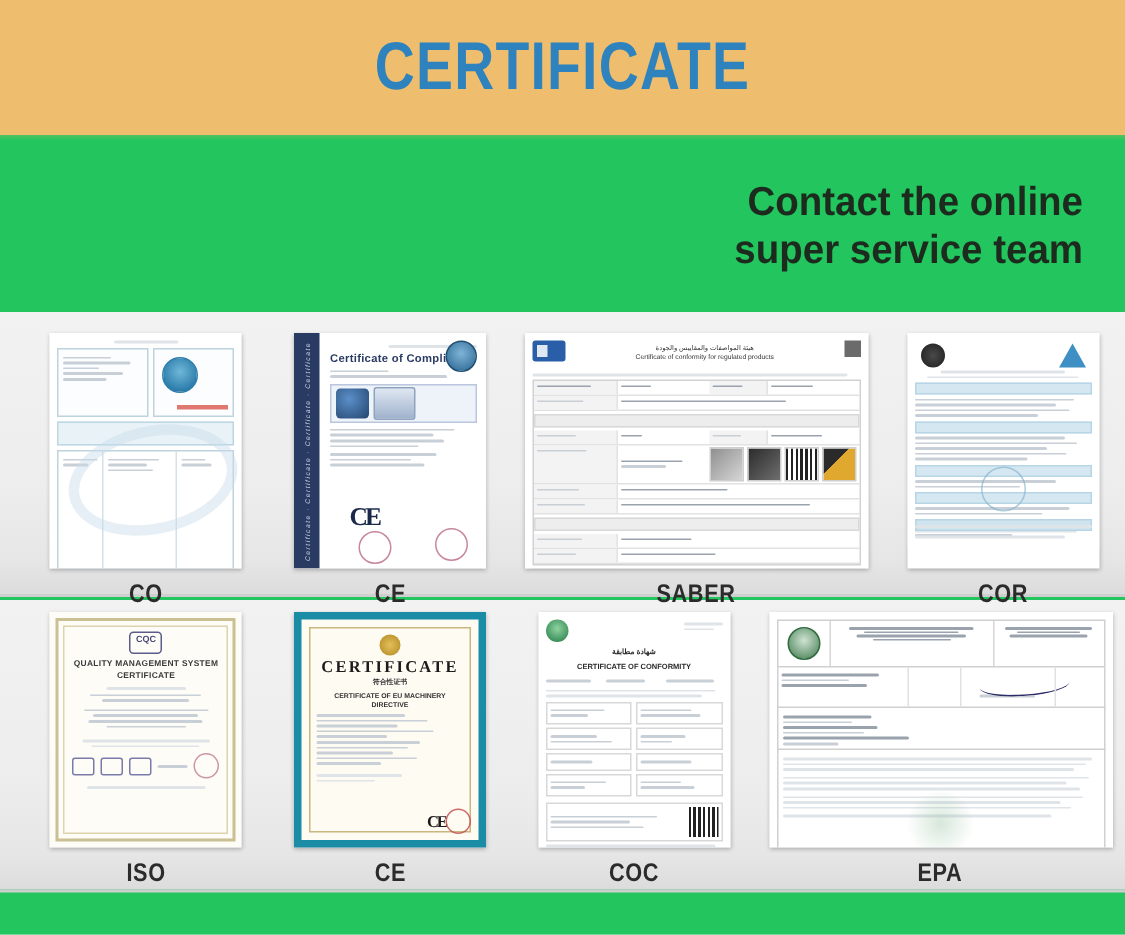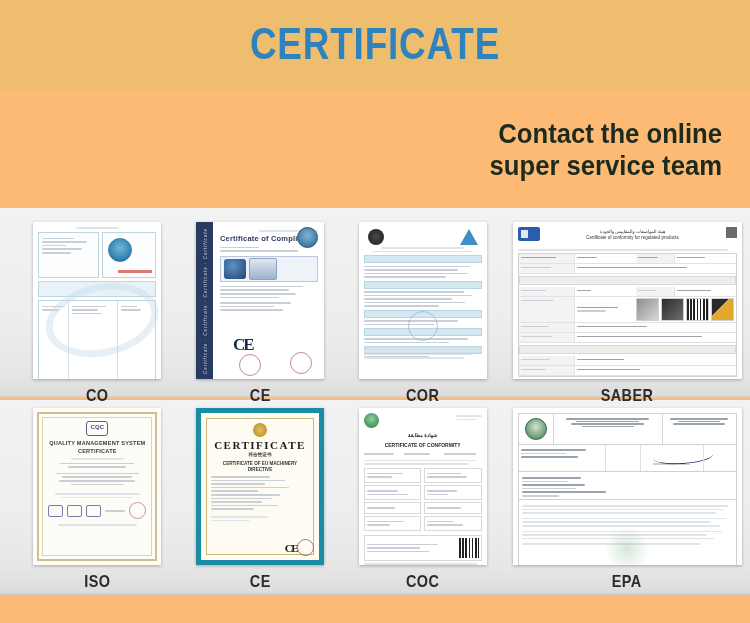--- a/index.html
+++ b/index.html
@@ -1,21 +1,21 @@
 <!DOCTYPE html>
 <html><head>
 <meta charset="utf-8">
 <style>
   html,body{margin:0;padding:0;}
   body{
     width:750px;height:623px;overflow:hidden;background:#ffffff;
     font-family:"Liberation Sans", sans-serif;
     -webkit-font-smoothing:antialiased;
   }
-  .page{position:relative;width:750px;height:623px;background:#fdba74;}
+  .page{position:relative;width:750px;height:623px;background:#22c55e;}
 
   
   .banner{
     position:absolute;left:0;top:0;width:750px;height:90px;
     background:#eebe6e;
   }
   .banner-title{
     position:absolute;left:0;top:18px;width:750px;
     text-align:center;
     font-family:"Liberation Sans", sans-serif;
@@ -296,20 +296,131 @@
             <div class="ln" style="width:72%;margin-top:4px"></div>
             <div class="ln" style="width:55%"></div>
             <div class="ln" style="width:64%"></div>
             <div class="ce1-mark">CE</div>
             <span class="ce1-stamp" style="left:26px;bottom:3px"></span>
             <span class="ce1-stamp" style="right:12px;bottom:5px"></span>
           </div>
         </div>
       </div>
       <div class="label">CE</div>
+    </div>
+
+    <div class="cell w-land">
+      <div class="thumb landscape">
+        <div class="doc">
+          <div class="sb-head">
+            <span class="sb-logo"></span>
+            <div class="sb-title">
+              <div>هيئة المواصفات والمقاييس والجودة</div>
+              <div>Certificate of conformity for regulated products</div>
+            </div>
+            <span class="sb-sq"></span>
+          </div>
+          <div class="ln t" style="width:96%"></div>
+          <div class="sb-grid">
+            <div class="sb-tr">
+                <div class="sb-k">
+                  <div class="ln d" style="width:70%"></div>
+                </div>
+                <div class="sb-v">
+                  <div class="ln d" style="width:35%"></div>
+                </div>
+                <div class="sb-k" style="width:18%">
+                  <div class="ln d" style="width:60%"></div>
+                </div>
+                <div class="sb-v">
+                  <div class="ln d" style="width:50%"></div>
+                </div>
+              </div>
+            <div class="sb-tr">
+                <div class="sb-k">
+                  <div class="ln" style="width:60%"></div>
+                </div>
+                <div class="sb-v">
+                  <div class="ln d" style="width:70%"></div>
+                </div>
+              </div>
+            <div class="sb-band"></div>
+            <div class="sb-tr">
+                <div class="sb-k">
+                  <div class="ln" style="width:50%"></div>
+                </div>
+                <div class="sb-v">
+                  <div class="ln d" style="width:25%"></div>
+                </div>
+                <div class="sb-k" style="width:18%">
+                  <div class="ln" style="width:55%"></div>
+                </div>
+                <div class="sb-v">
+                  <div class="ln d" style="width:60%"></div>
+                </div>
+              </div>
+            <div class="sb-tr" style="min-height:25px">
+              <div class="sb-k">
+                  <div class="ln" style="width:65%"></div>
+                </div>
+              <div class="sb-v" style="display:flex;justify-content:space-between;align-items:center">
+                <div style="flex:1">
+                    <div class="ln d" style="width:70%"></div>
+                    <div class="ln" style="width:50%"></div>
+                  </div>
+                <div class="sb-imgs">
+                  <span class="sb-im a"></span>
+                    <span class="sb-im b"></span>
+                  <span class="sb-im c"></span>
+                    <span class="sb-im d"></span>
+                </div>
+              </div>
+            </div>
+            <div class="sb-tr">
+                <div class="sb-k">
+                  <div class="ln" style="width:55%"></div>
+                </div>
+                <div class="sb-v">
+                  <div class="ln d" style="width:45%"></div>
+                </div>
+              </div>
+            <div class="sb-tr">
+                <div class="sb-k">
+                  <div class="ln" style="width:62%"></div>
+                </div>
+                <div class="sb-v">
+                  <div class="ln d" style="width:80%"></div>
+                </div>
+              </div>
+            <div class="sb-band"></div>
+            <div class="sb-tr">
+                <div class="sb-k">
+                  <div class="ln" style="width:58%"></div>
+                </div>
+                <div class="sb-v">
+                  <div class="ln d" style="width:30%"></div>
+                </div>
+              </div>
+            <div class="sb-tr">
+                <div class="sb-k">
+                  <div class="ln" style="width:50%"></div>
+                </div>
+                <div class="sb-v">
+                  <div class="ln d" style="width:40%"></div>
+                </div>
+              </div>
+          </div>
+          <div class="sb-foot">
+            <div class="sb-sig"></div>
+            <div class="sb-mid"></div>
+            <div class="sb-stampbox"></div>
+          </div>
+        </div>
+      </div>
+      <div class="label">SABER</div>
     </div>
 
     <div class="cell w-port">
       <div class="thumb portrait">
         <div class="doc" style="position:relative">
           <div class="cor-logos">
             <span class="cor-l1"></span>
             <span class="cor-l2"></span>
           </div>
           <div class="ln t" style="width:70%;margin:0 auto"></div>
@@ -336,131 +447,20 @@
           <span class="cor-stamp"></span>
           <div style="position:absolute;left:5px;right:5px;bottom:4px">
             <div class="ln t" style="width:100%"></div>
             <div class="ln t" style="width:92%"></div>
             <div class="ln t" style="width:85%"></div>
           </div>
         </div>
       </div>
       <div class="label">COR</div>
     </div>
-
-    <div class="cell w-land">
-      <div class="thumb landscape">
-        <div class="doc">
-          <div class="sb-head">
-            <span class="sb-logo"></span>
-            <div class="sb-title">
-              <div>هيئة المواصفات والمقاييس والجودة</div>
-              <div>Certificate of conformity for regulated products</div>
-            </div>
-            <span class="sb-sq"></span>
-          </div>
-          <div class="ln t" style="width:96%"></div>
-          <div class="sb-grid">
-            <div class="sb-tr">
-                <div class="sb-k">
-                  <div class="ln d" style="width:70%"></div>
-                </div>
-                <div class="sb-v">
-                  <div class="ln d" style="width:35%"></div>
-                </div>
-                <div class="sb-k" style="width:18%">
-                  <div class="ln d" style="width:60%"></div>
-                </div>
-                <div class="sb-v">
-                  <div class="ln d" style="width:50%"></div>
-                </div>
-              </div>
-            <div class="sb-tr">
-                <div class="sb-k">
-                  <div class="ln" style="width:60%"></div>
-                </div>
-                <div class="sb-v">
-                  <div class="ln d" style="width:70%"></div>
-                </div>
-              </div>
-            <div class="sb-band"></div>
-            <div class="sb-tr">
-                <div class="sb-k">
-                  <div class="ln" style="width:50%"></div>
-                </div>
-                <div class="sb-v">
-                  <div class="ln d" style="width:25%"></div>
-                </div>
-                <div class="sb-k" style="width:18%">
-                  <div class="ln" style="width:55%"></div>
-                </div>
-                <div class="sb-v">
-                  <div class="ln d" style="width:60%"></div>
-                </div>
-              </div>
-            <div class="sb-tr" style="min-height:25px">
-              <div class="sb-k">
-                  <div class="ln" style="width:65%"></div>
-                </div>
-              <div class="sb-v" style="display:flex;justify-content:space-between;align-items:center">
-                <div style="flex:1">
-                    <div class="ln d" style="width:70%"></div>
-                    <div class="ln" style="width:50%"></div>
-                  </div>
-                <div class="sb-imgs">
-                  <span class="sb-im a"></span>
-                    <span class="sb-im b"></span>
-                  <span class="sb-im c"></span>
-                    <span class="sb-im d"></span>
-                </div>
-              </div>
-            </div>
-            <div class="sb-tr">
-                <div class="sb-k">
-                  <div class="ln" style="width:55%"></div>
-                </div>
-                <div class="sb-v">
-                  <div class="ln d" style="width:45%"></div>
-                </div>
-              </div>
-            <div class="sb-tr">
-                <div class="sb-k">
-                  <div class="ln" style="width:62%"></div>
-                </div>
-                <div class="sb-v">
-                  <div class="ln d" style="width:80%"></div>
-                </div>
-              </div>
-            <div class="sb-band"></div>
-            <div class="sb-tr">
-                <div class="sb-k">
-                  <div class="ln" style="width:58%"></div>
-                </div>
-                <div class="sb-v">
-                  <div class="ln d" style="width:30%"></div>
-                </div>
-              </div>
-            <div class="sb-tr">
-                <div class="sb-k">
-                  <div class="ln" style="width:50%"></div>
-                </div>
-                <div class="sb-v">
-                  <div class="ln d" style="width:40%"></div>
-                </div>
-              </div>
-          </div>
-          <div class="sb-foot">
-            <div class="sb-sig"></div>
-            <div class="sb-mid"></div>
-            <div class="sb-stampbox"></div>
-          </div>
-        </div>
-      </div>
-      <div class="label">SABER</div>
-    </div>
   </div>
 
   <div class="row row2-items">
 
     <div class="cell w-port pad-l">
       <div class="thumb portrait">
         <div class="doc" style="background:#fdfcf6">
           <div class="iso-frame"></div>
           <div class="iso-in">
             <div class="iso-logo">CQC</div>

